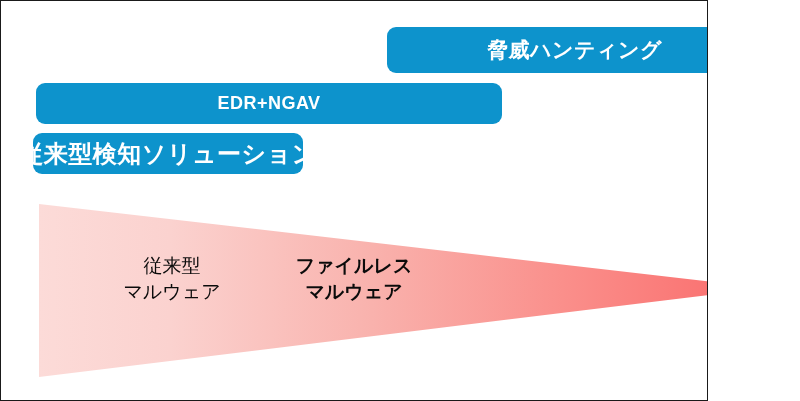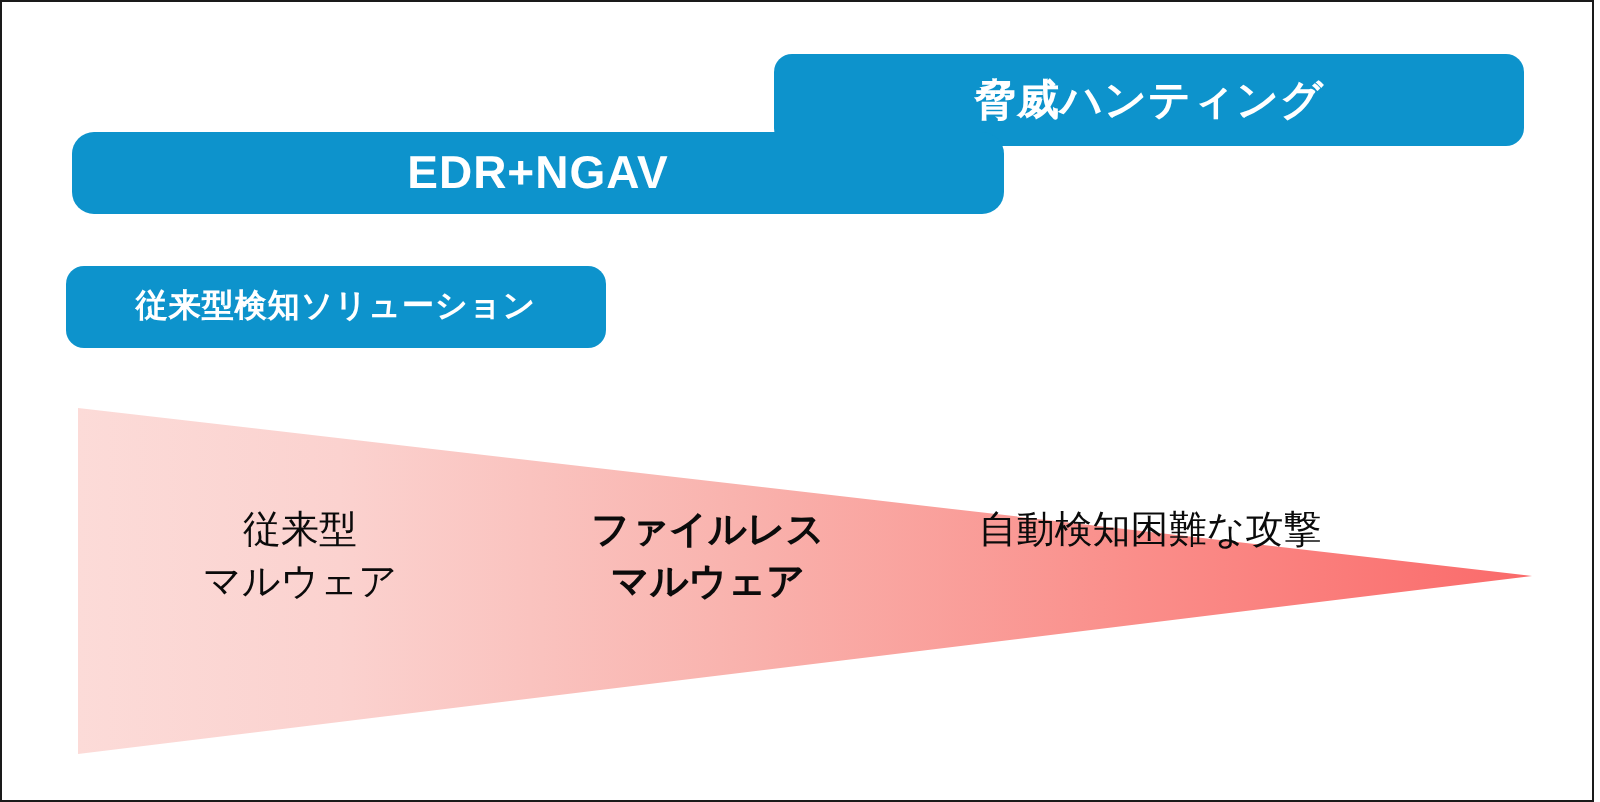--- a/index.html
+++ b/index.html
@@ -5,21 +5,21 @@
   html, body {
     margin: 0;
     padding: 0;
     background: #ffffff;
   }
   body {
     font-family: "Liberation Sans", "DejaVu Sans", sans-serif;
   }
   #canvas {
     position: relative;
-    width: 797px;
+    width: 708px;
     height: 401px;
     background: #ffffff;
     box-sizing: border-box;
     border: 1px solid #1a1a1a;
     overflow: hidden;
   }
 
   
   .bar {
     position: absolute;
@@ -36,32 +36,31 @@
   }
   #bar-threat-hunting {
     left: 386px;
     top: 26px;
     width: 375px;
     height: 46px;
     font-size: 21px;
   }
   #bar-edr-ngav {
     left: 35px;
-    top: 65px;
+    top: 82px;
     width: 466px;
     height: 41px;
-    font-size: 23px;
-    border-radius: 11px;
+    font-size: 18px;
   }
   #bar-legacy-detection {
     left: 32px;
     top: 132px;
     width: 270px;
     height: 41px;
-    font-size: 16px;
+    font-size: 24px;
   }
 
   
   #wedge-wrap {
     position: absolute;
     left: 0;
     top: 0;
     width: 800px;
     height: 401px;
     pointer-events: none;
@@ -78,21 +77,21 @@
     font-size: 19px;
     line-height: 1.35;
     font-weight: normal;
     white-space: nowrap;
     user-select: none;
   }
   .stage-label .l2 {
     display: block;
   }
   #stage-legacy-malware {
-    left: 54px;
+    left: 76px;
     top: 252px;
     width: 190px;
   }
   #stage-fileless-malware {
     left: 253px;
     top: 252px;
     width: 200px;
     font-weight: bold;
   }
   #stage-undetectable-attack {
@@ -137,16 +136,15 @@
     <span>従来型</span>
     <span class="l2">マルウェア</span>
   </div>
 
   <div class="stage-label" id="stage-fileless-malware">
     <span>ファイルレス</span>
     <span class="l2">マルウェア</span>
   </div>
 
   <div class="stage-label" id="stage-undetectable-attack">
-    <span>自動検知困難な攻撃</span>
   </div>
 
 </div>
 
 </body></html>

